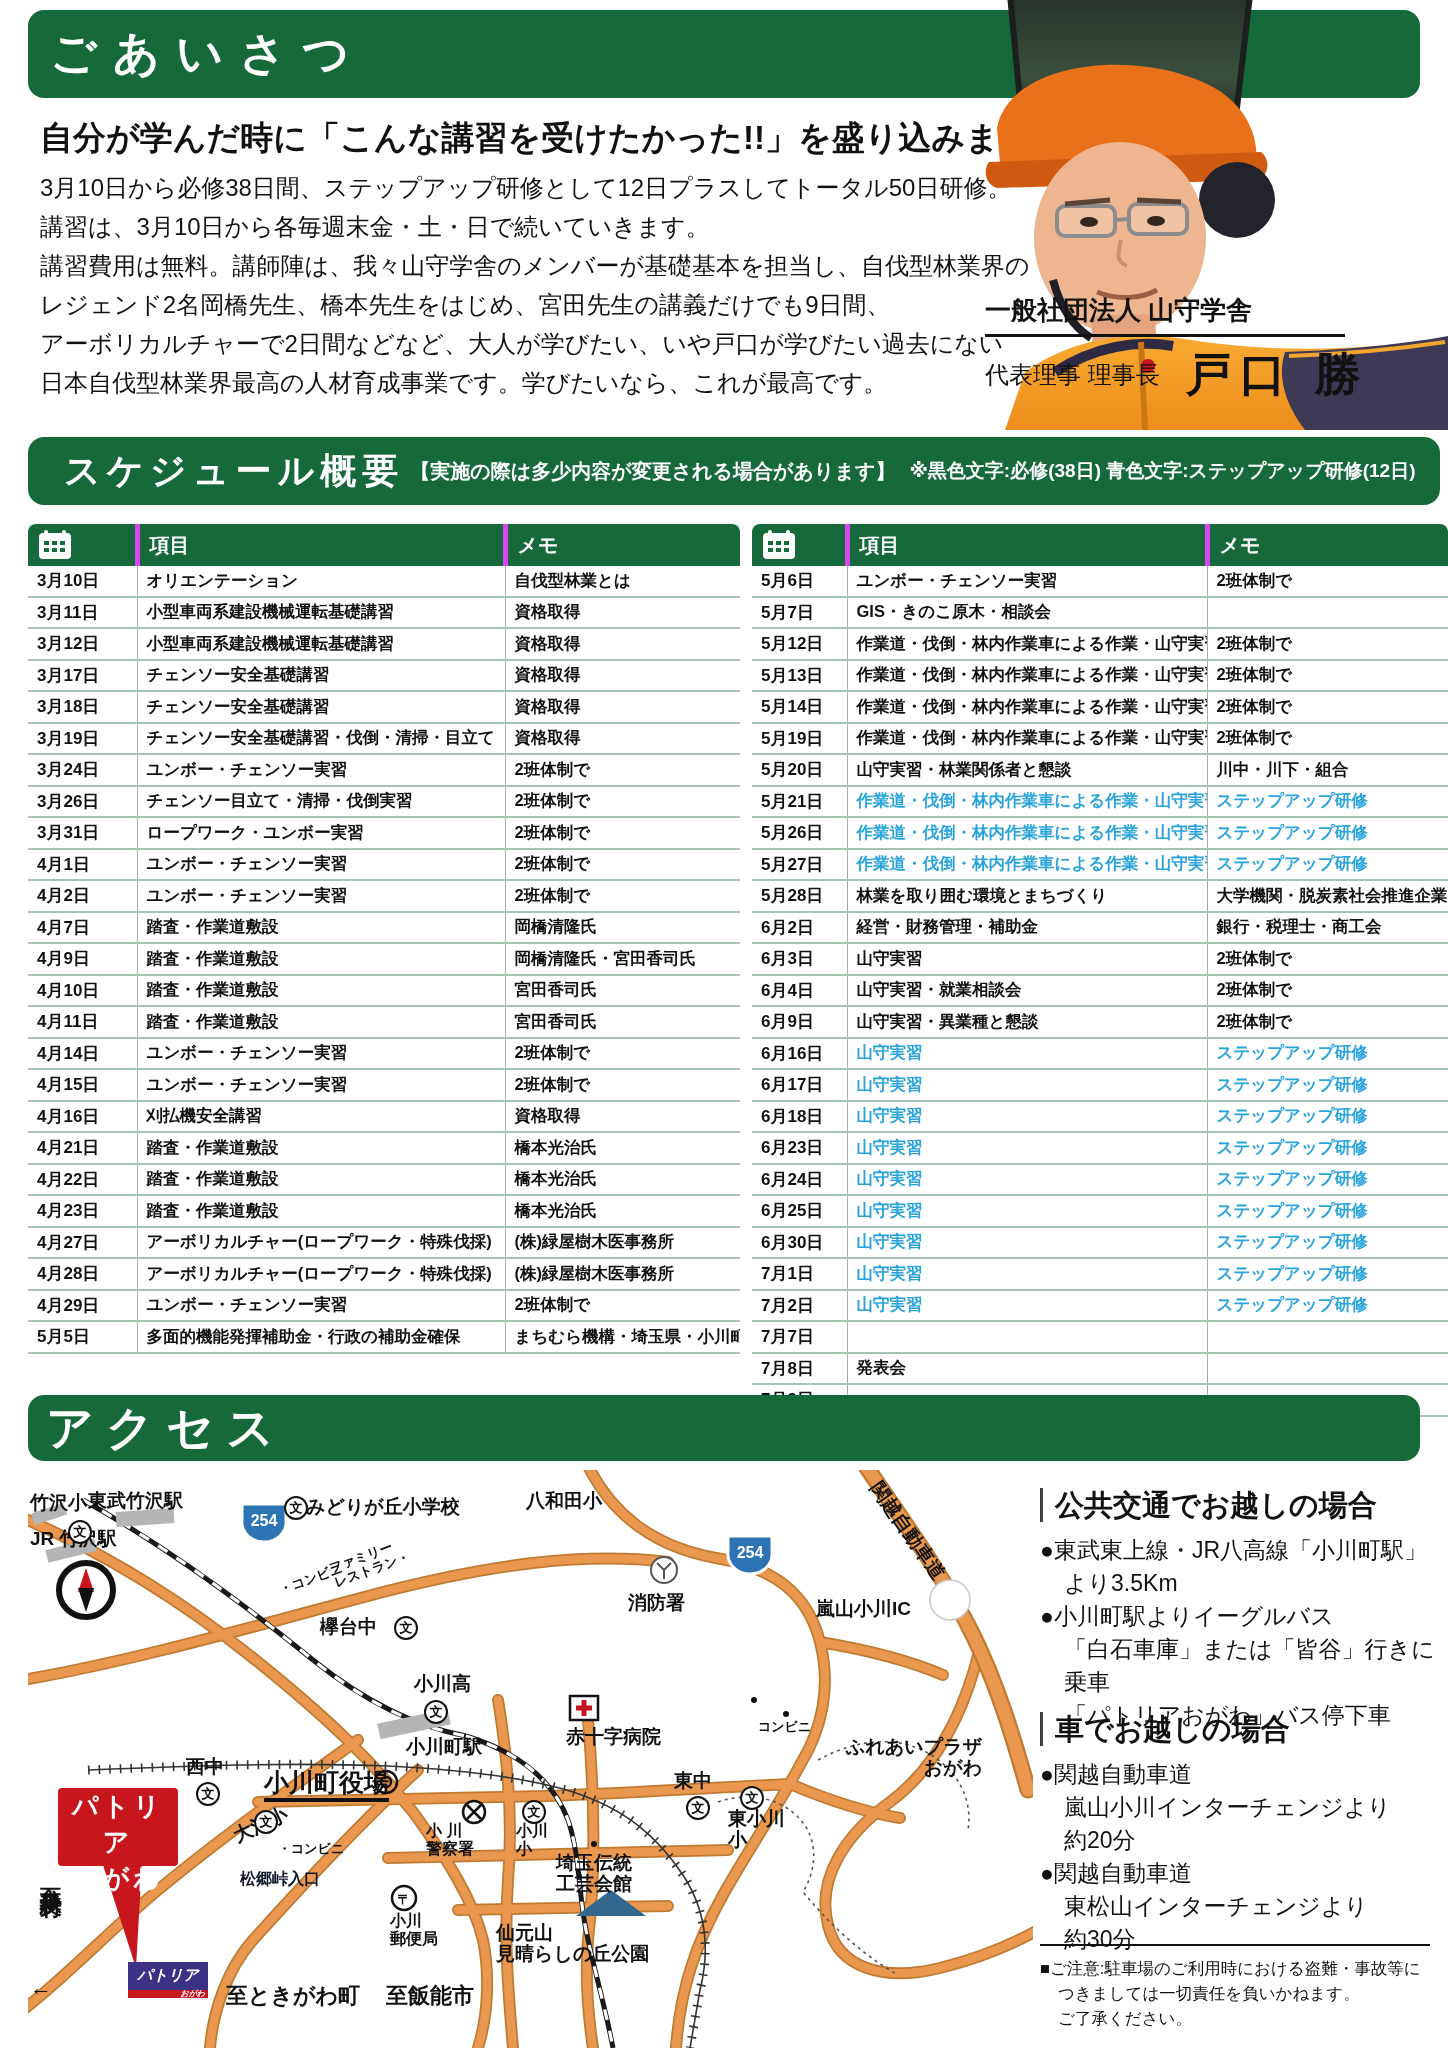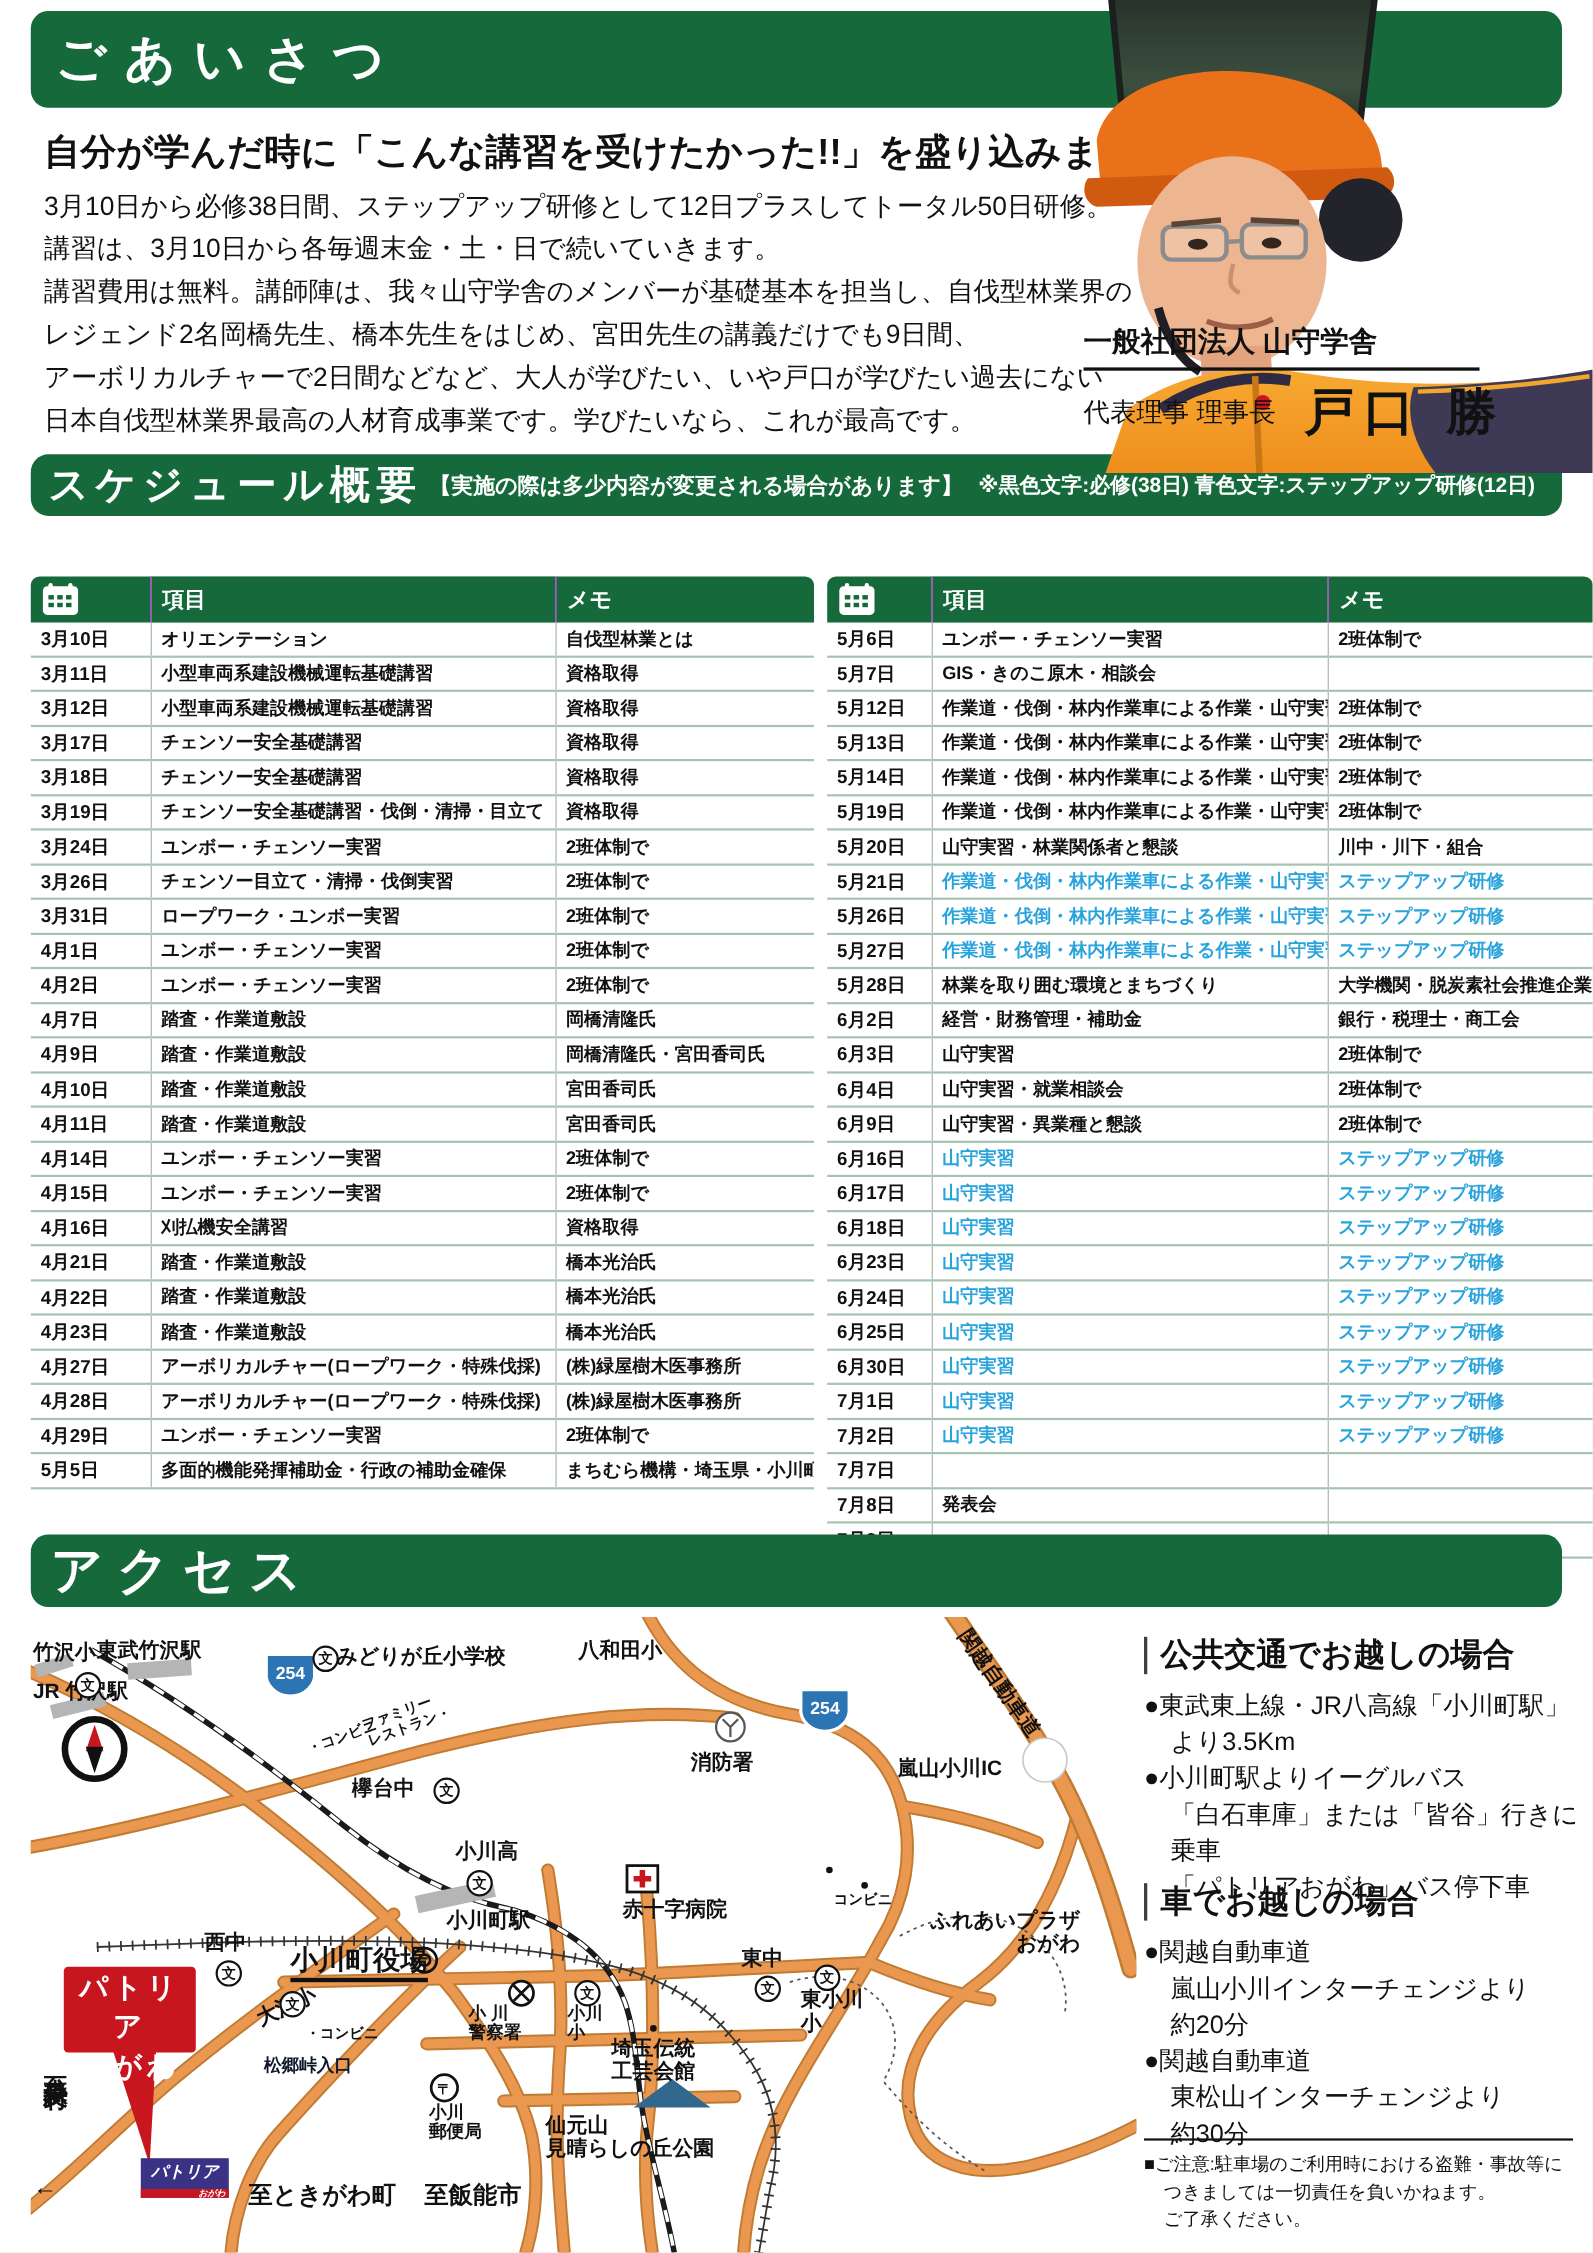--- a/index.html
+++ b/index.html
@@ -3,42 +3,42 @@
 <meta charset="utf-8">
 <style>
   html,body{margin:0;padding:0;background:#e8e8e8;}
   #page{position:relative;width:1448px;height:2048px;background:#ffffff;overflow:hidden;
         font-family:"Liberation Sans","DejaVu Sans",sans-serif;color:#111;}
   .absolute{position:absolute;}
   
   .greenbar{position:absolute;background:#15693B;border-radius:16px;color:#fff;display:flex;align-items:center;}
   #greet-bar{left:28px;top:10px;width:1392px;height:88px;}
   #greet-bar .t{font-size:46px;font-weight:bold;letter-spacing:16px;padding-left:22px;}
-  #sched-bar{left:28px;top:413px;width:1392px;height:56px;}
+  #sched-bar{left:28px;top:437px;width:1392px;height:68px;padding-left:20px;}
   #sched-bar .t{font-size:36px;font-weight:bold;letter-spacing:6px;padding-left:16px;}
   #sched-bar .n1{font-size:20px;font-weight:bold;margin-left:6px;}
   #sched-bar .n2{font-size:19px;font-weight:bold;margin-left:14px;}
   #access-bar{left:28px;top:1395px;width:1392px;height:66px;}
   #access-bar .t{font-size:47px;font-weight:bold;letter-spacing:12px;padding-left:18px;}
   
   #greet-headline{left:40px;top:116px;font-size:33px;font-weight:900;letter-spacing:0px;}
   #greet-body{left:40px;top:168px;font-size:24px;line-height:39px;font-weight:500;}
   
   #photo{left:905px;top:0px;width:543px;height:430px;z-index:2;}
   #caption{left:985px;top:293px;width:420px;z-index:3;}
   #cap-org{font-size:26px;font-weight:bold;padding-bottom:6px;border-bottom:3px solid #111;width:360px;}
   #cap-row{margin-top:14px;display:flex;align-items:flex-end;}
   #cap-title{font-size:24px;font-weight:normal;padding-bottom:6px;}
   #cap-name{font-size:46px;font-weight:900;letter-spacing:8px;margin-left:26px;line-height:46px;}
   
   .sched-table{position:absolute;border-collapse:collapse;table-layout:fixed;}
   #table-left{left:28px;top:524px;width:712px;}
   #table-right{left:752px;top:524px;width:696px;}
   .sched-table th{background:#15693B;color:#fff;font-size:20px;font-weight:bold;text-align:left;
-                  height:42px;padding:0 10px;border-left:1px solid #d946ef;}
+                  height:42px;padding:0 10px;border-left:5px solid #d946ef;}
   .sched-table th:first-child{border-left:none;border-top-left-radius:8px;}
   .sched-table th:last-child{border-top-right-radius:8px;}
   .sched-table td{height:29.5px;font-size:17px;font-weight:bold;padding:0 9px;
                   border-bottom:2px solid #A6C3B2;white-space:nowrap;overflow:hidden;}
   .sched-table td.c-item,.sched-table td.c-memo{border-left:1px solid #9DB3A4;font-size:16.5px;}
   #table-left col.cd{width:109px}#table-left col.ci{width:368px}#table-left col.cm{width:235px}
   #table-right col.cd{width:95px}#table-right col.ci{width:360px}#table-right col.cm{width:241px}
   .blue{color:#29A3DC;}
   .calbox{display:inline-block;vertical-align:middle;}
   

